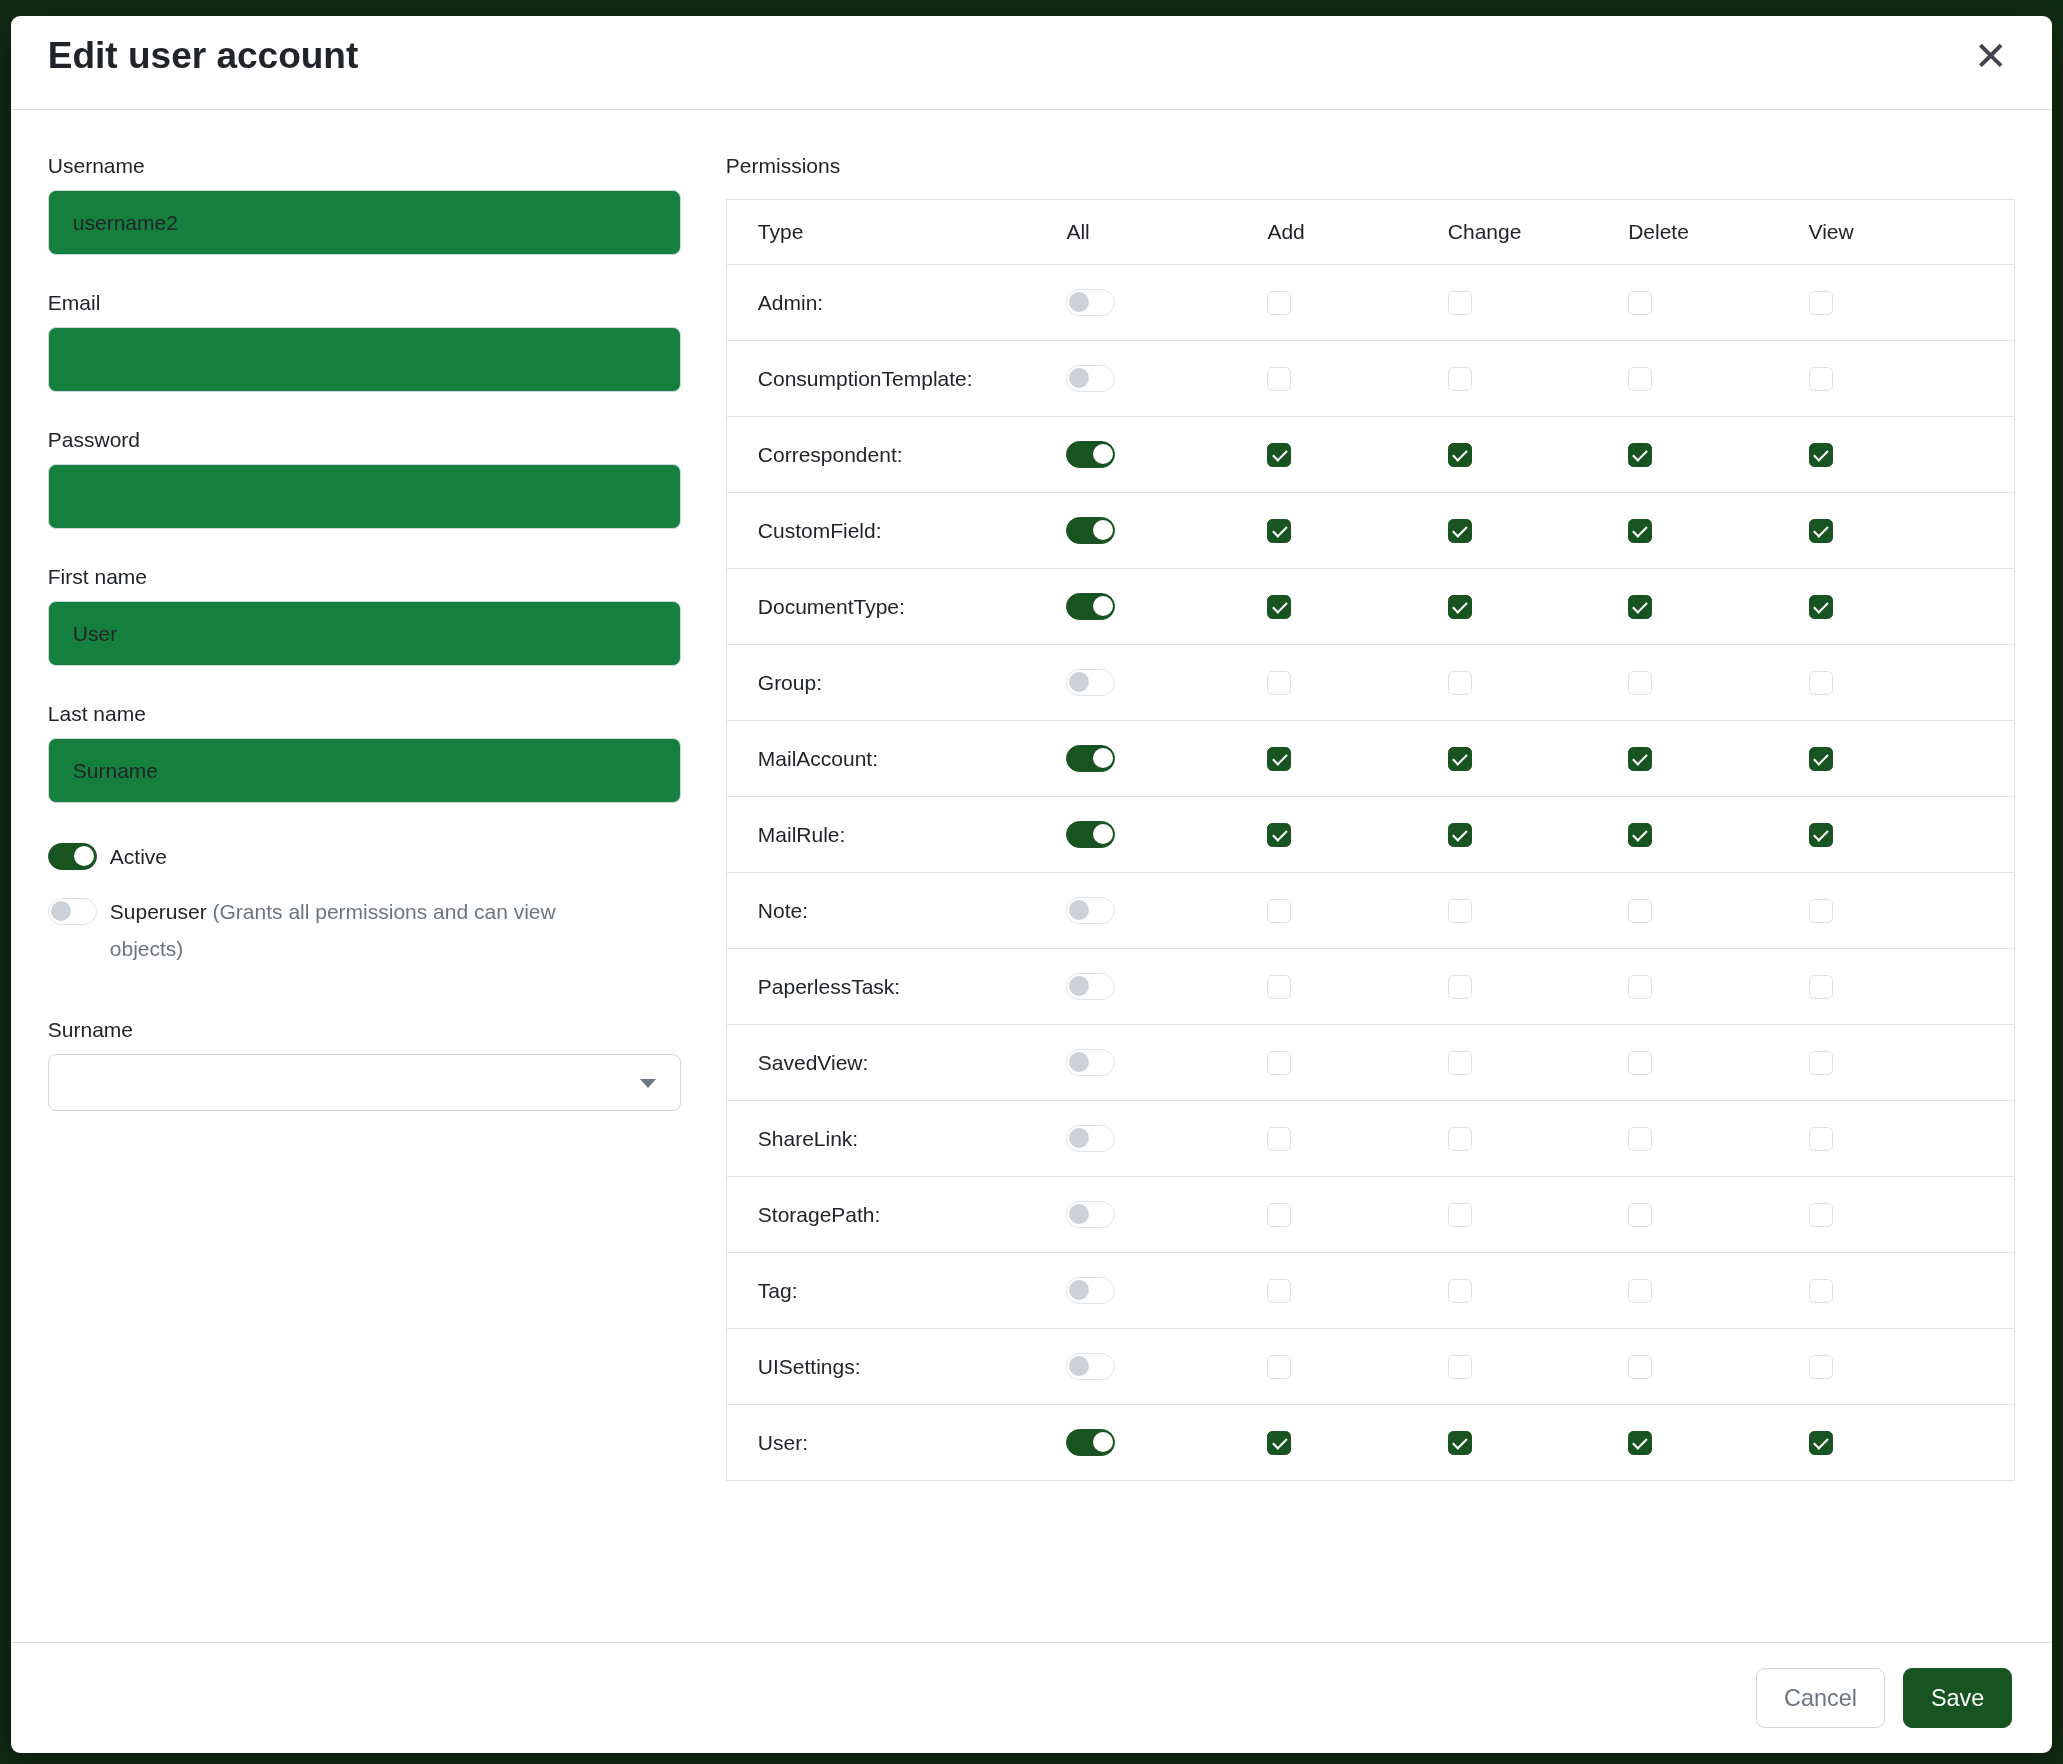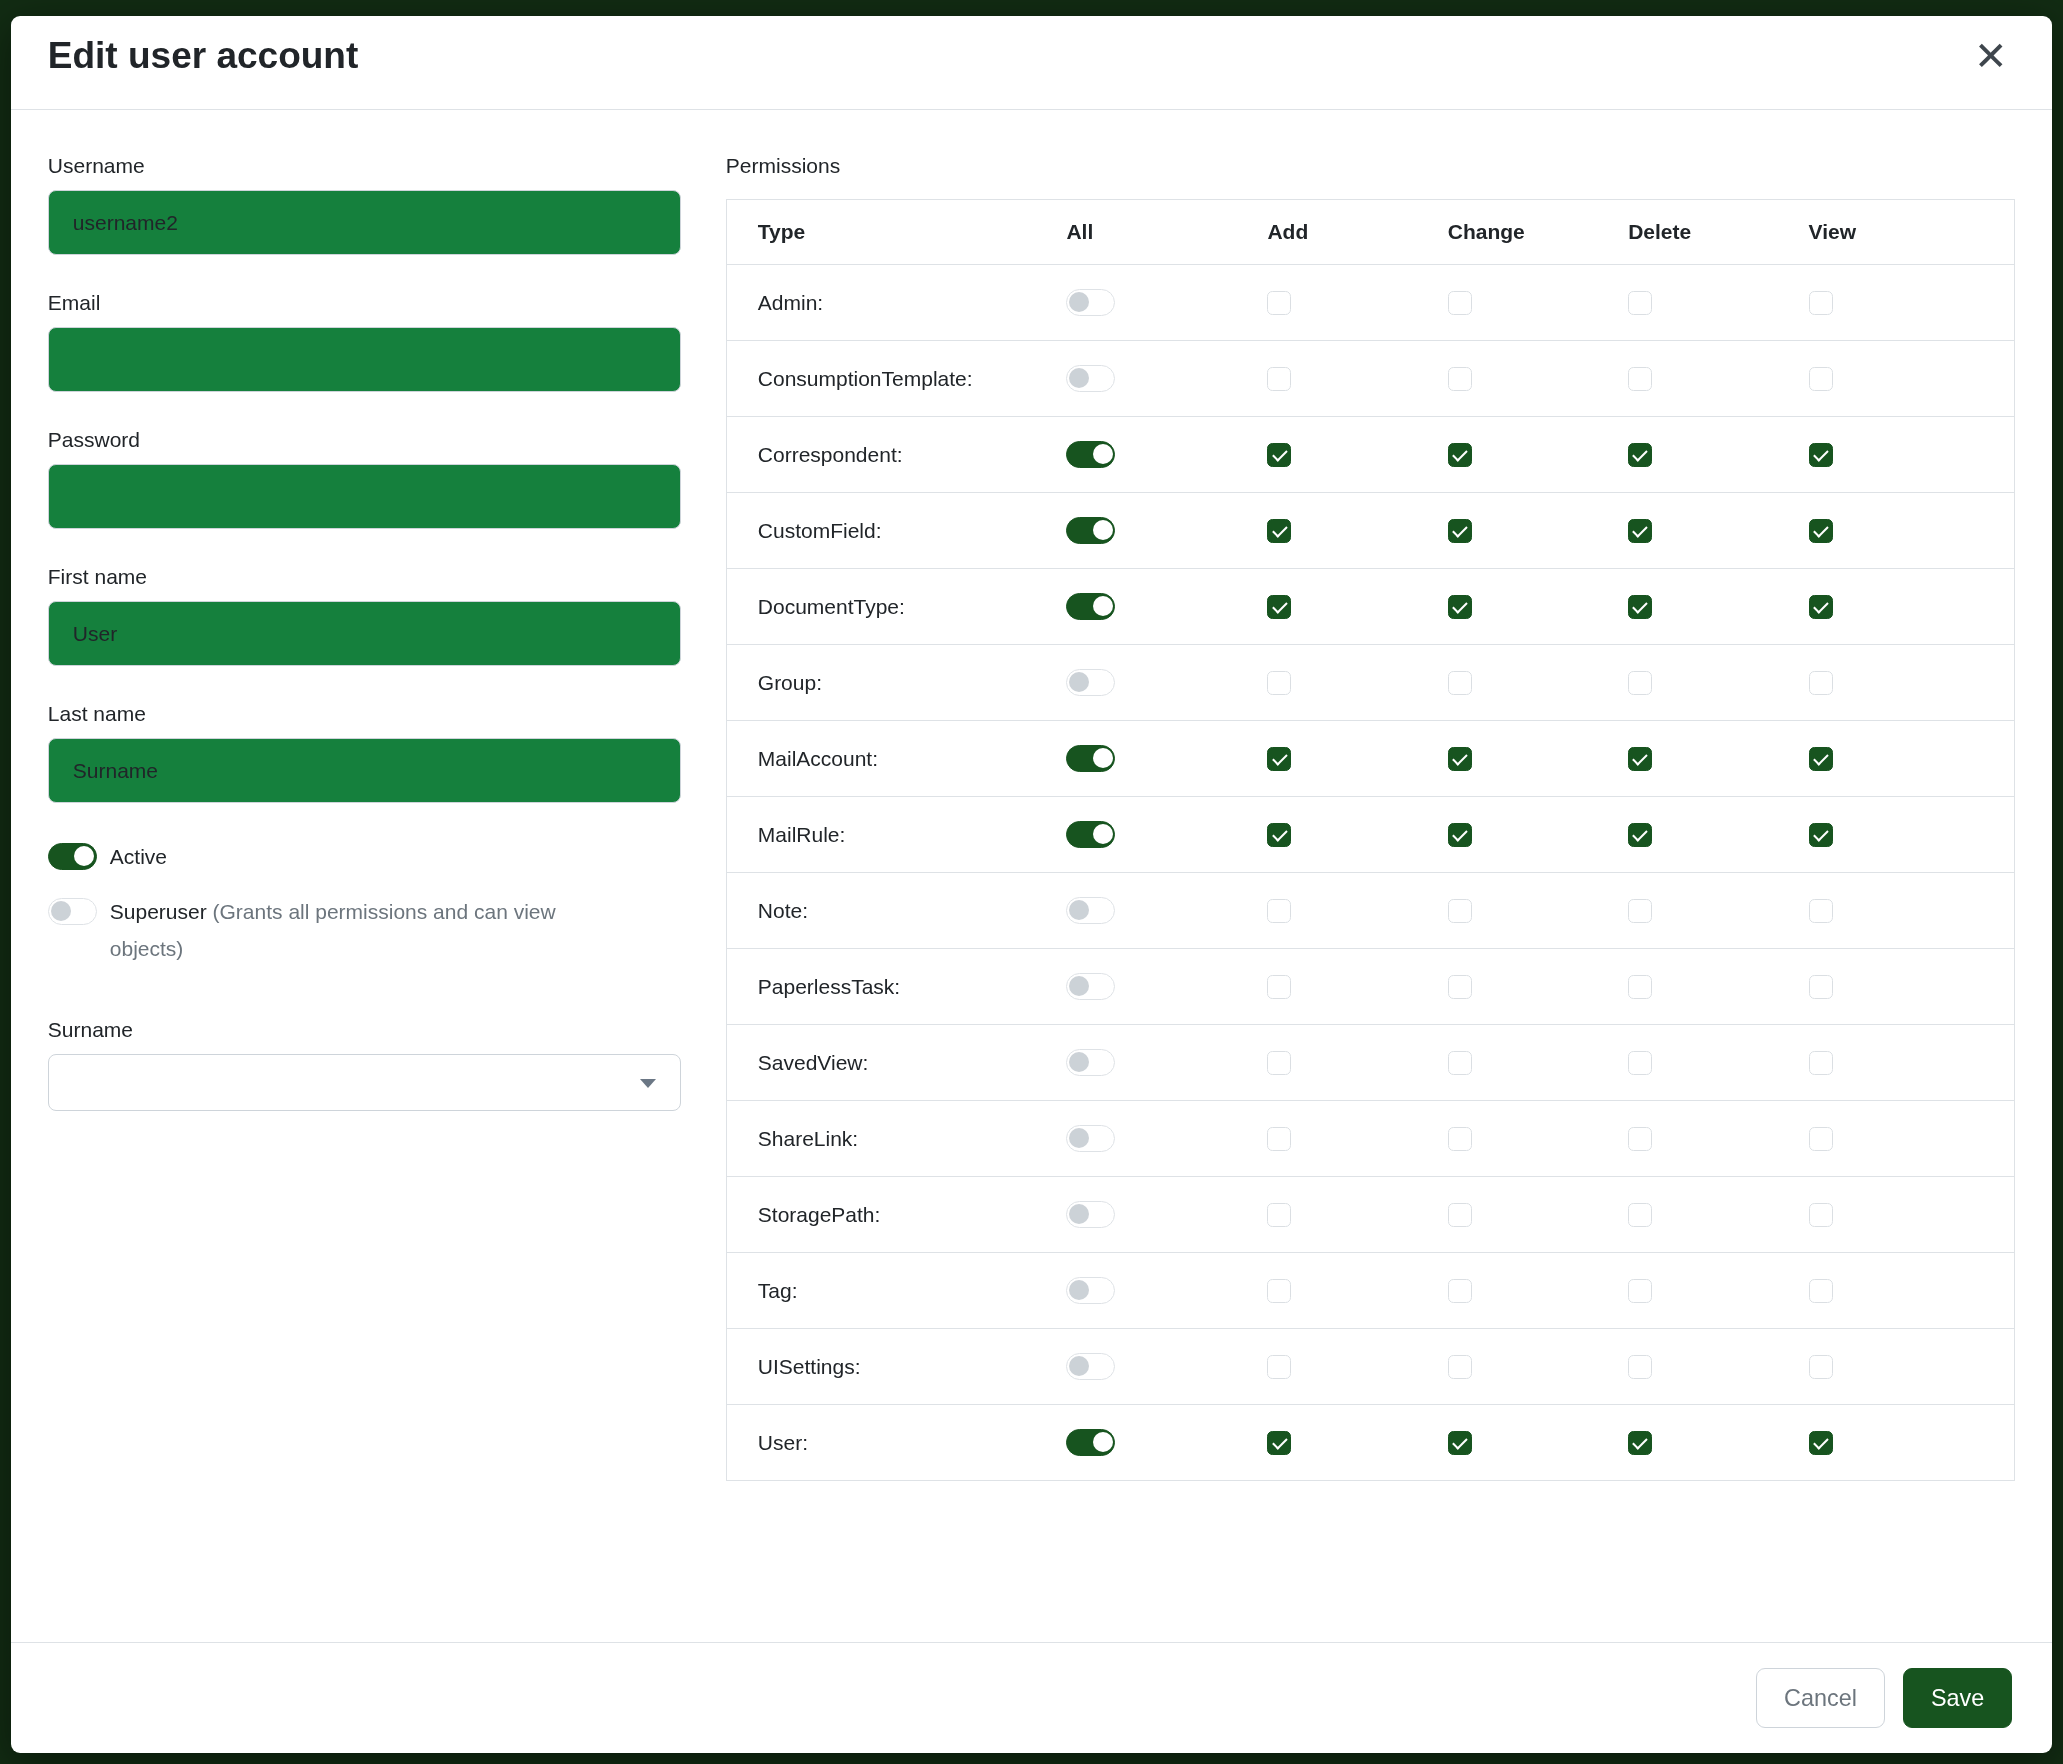--- a/index.html
+++ b/index.html
@@ -149,21 +149,21 @@
     margin-bottom:18px;
   }
   table.perm-table{
     width:100%;
     border-collapse:collapse;
     border:0.9px solid var(--border);
     font-size:21px;
   }
   .perm-table th{
     text-align:left;
-    font-weight:700;
+    font-weight:400;
     padding:20px 0;
     color:var(--text);
   }
   .perm-table th:first-child{padding-left:31px;}
   .perm-table td{
     border-top:0.9px solid var(--border);
     padding:24px 0;
     vertical-align:middle;
   }
   .perm-table td:first-child{padding-left:31px;}

